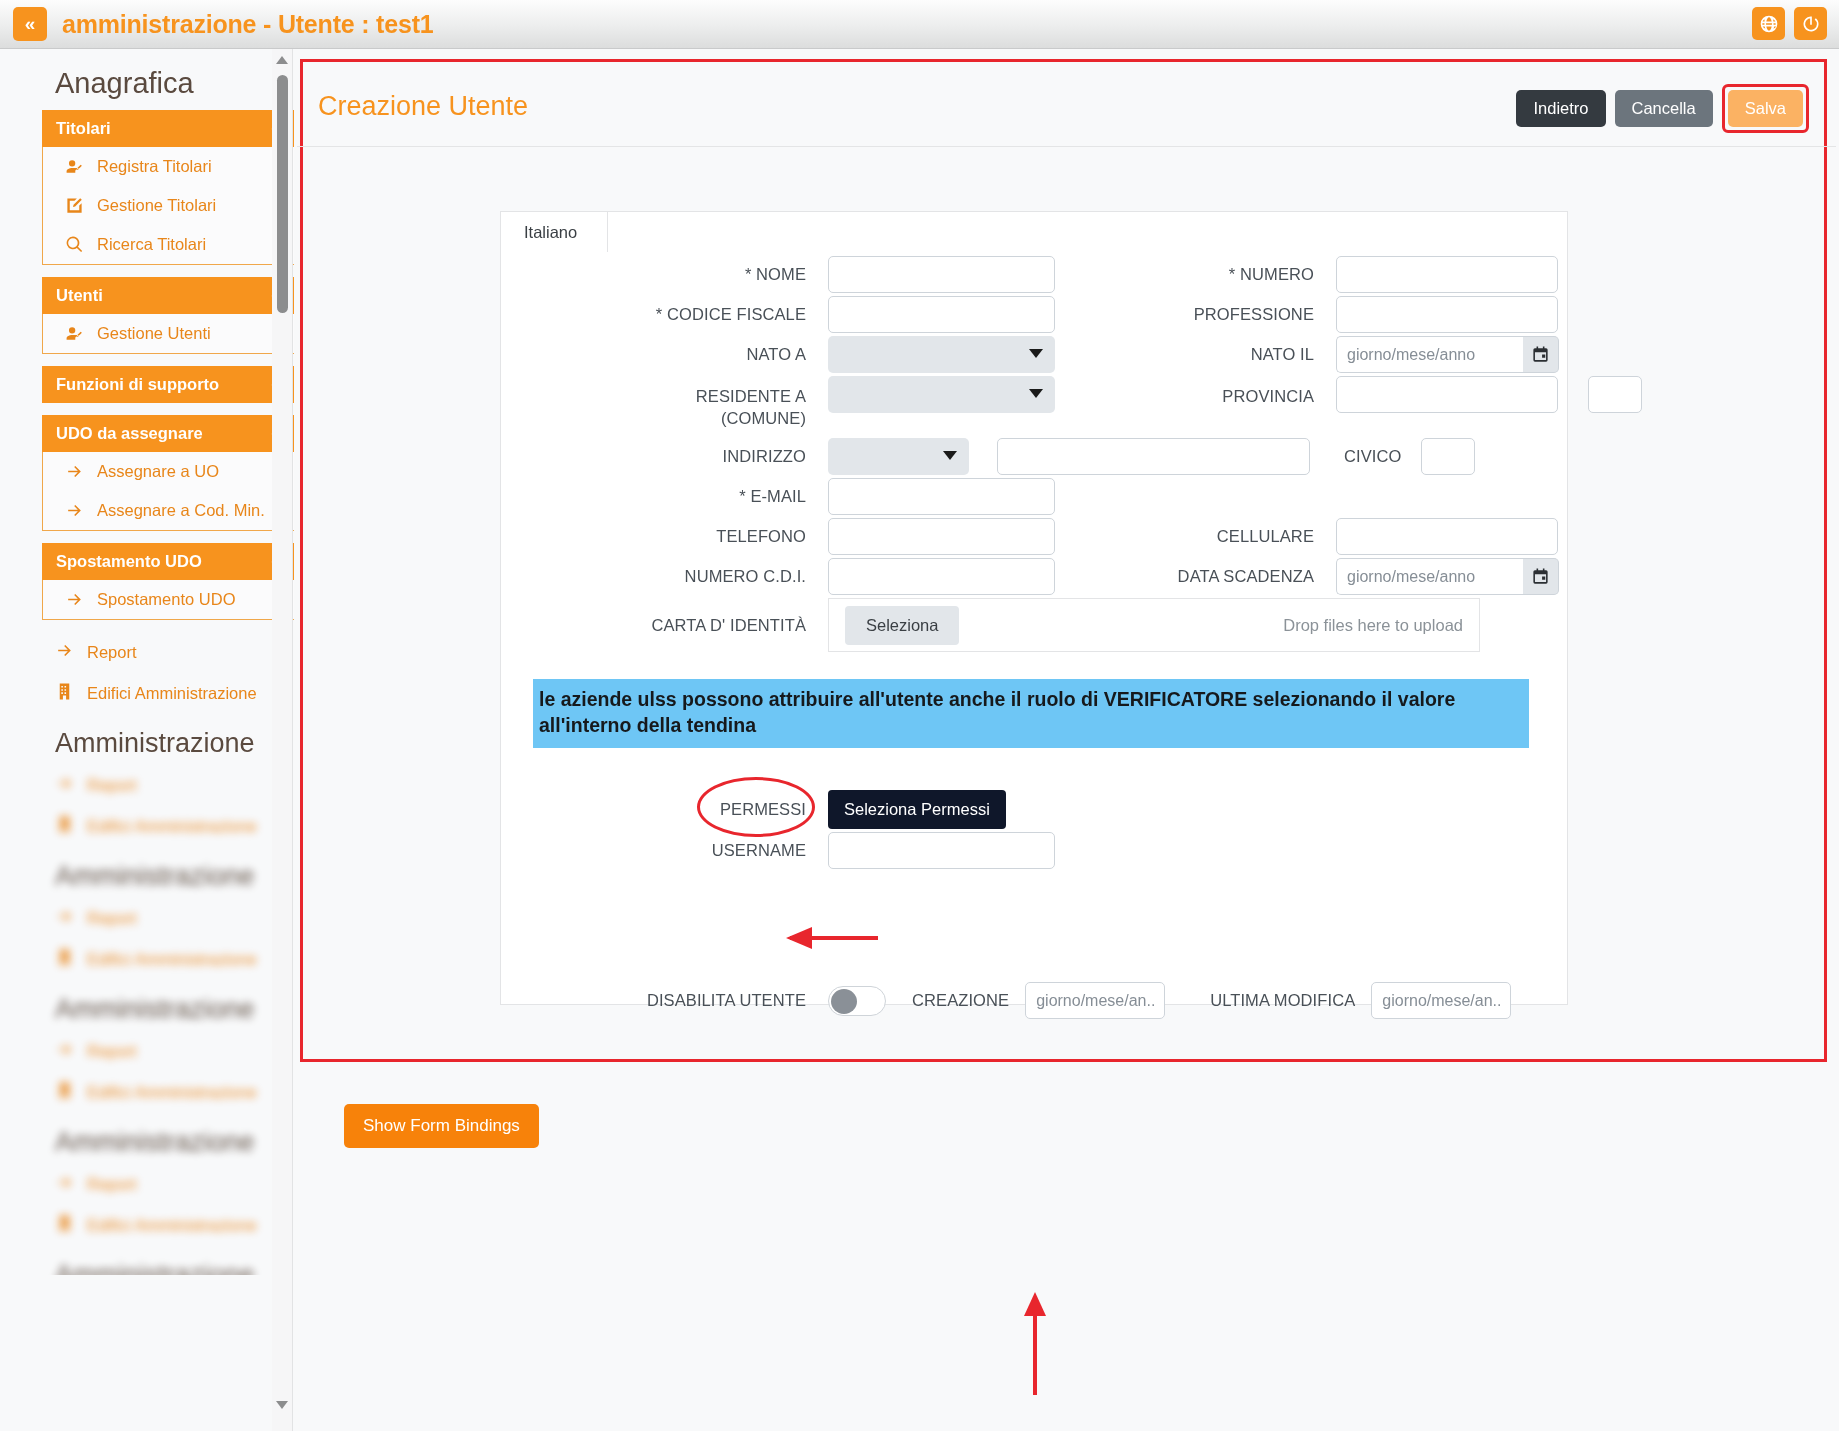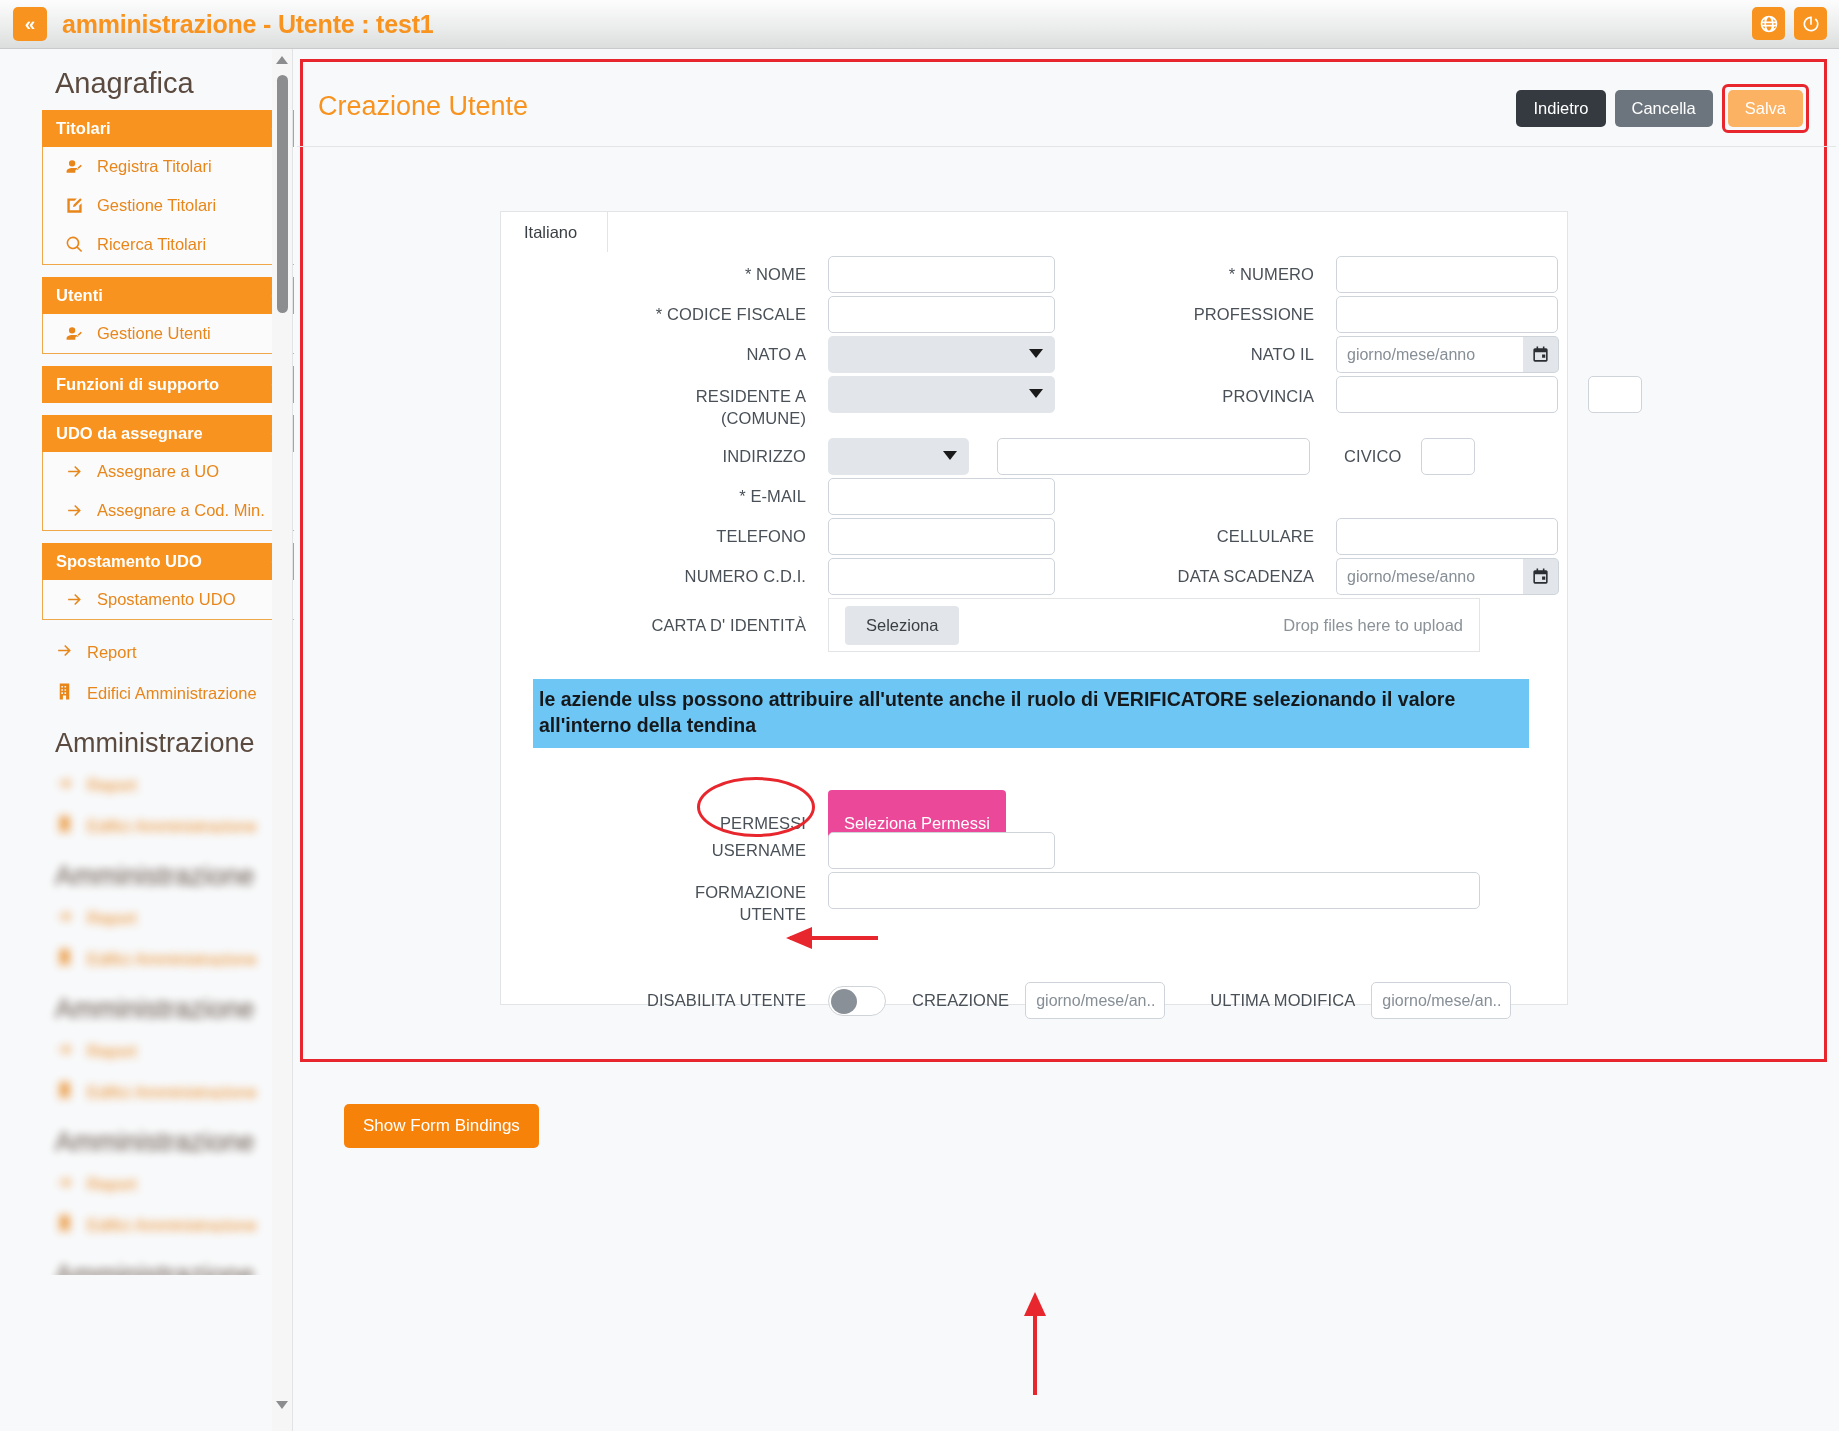--- a/index.html
+++ b/index.html
@@ -191,22 +191,22 @@
   }
   .drop-text { color: #8b9298; font-size: 16.5px; }
 
   .notice {
     position: absolute; left: 32px; top: 467px; width: 996px;
     background: #6ec6f5; color: #16191c; font-size: 19.5px; font-weight: bold;
     padding: 8px 6px 10px 6px; line-height: 1.32;
   }
 
   .btn-permessi {
-    background: #ec4899; color: #fff; border: none; border-radius: 4px;
-    padding: 24px 16px; font-size: 16.5px; cursor: pointer;
+    background: #0f172a; color: #fff; border: none; border-radius: 4px;
+    padding: 10px 16px; font-size: 16.5px; cursor: pointer;
     font-family: "Liberation Sans", sans-serif;
   }
 
   .ellipse-mark {
     position: absolute; border: 3px solid #e8262d; border-radius: 50%;
     pointer-events: none;
   }
 
   .toggle {
     width: 58px; height: 30px; background: #fff; border: 1px solid #cfd4d9;
@@ -546,27 +546,20 @@
       <div class="lbl" style="width:305px;">PERMESSI</div>
       <button class="btn-permessi" style="margin-left:22px;">Seleziona Permessi</button>
     </div>
     <div class="ellipse-mark" style="left:196px; top:565px; width:118px; height:60px;"></div>
 
     <div class="row" style="top:620px; left:0;">
       <div class="lbl" style="width:305px;">USERNAME</div>
       <input class="inp" style="width: 227px; margin-left: 22px;" value="">
     </div>
 
-    <div class="row" style="top:660px; left:0; align-items:flex-start;">
-      <div class="lbl" style="width:305px; padding-top:9px;">
-        <div>FORMAZIONE</div>
-        <div>UTENTE</div>
-      </div>
-      <input class="inp" style="width: 652px; margin-left: 22px;" value="">
-    </div>
 
     <div class="row" style="top:770px; left:0;">
       <div class="lbl" style="width:305px;">DISABILITA UTENTE</div>
       <div class="toggle" style="margin-left:22px;">
           <span class="knob"></span>
         </div>
       <div class="lbl" style="width:auto; margin-left:26px;">CREAZIONE</div>
       <input class="inp" style="width: 140px; margin-left: 16px;" placeholder="giorno/mese/an...">
       <div class="lbl" style="width:auto; margin-left:45px;">ULTIMA MODIFICA</div>
       <input class="inp" style="width: 140px; margin-left: 16px;" placeholder="giorno/mese/an...">

